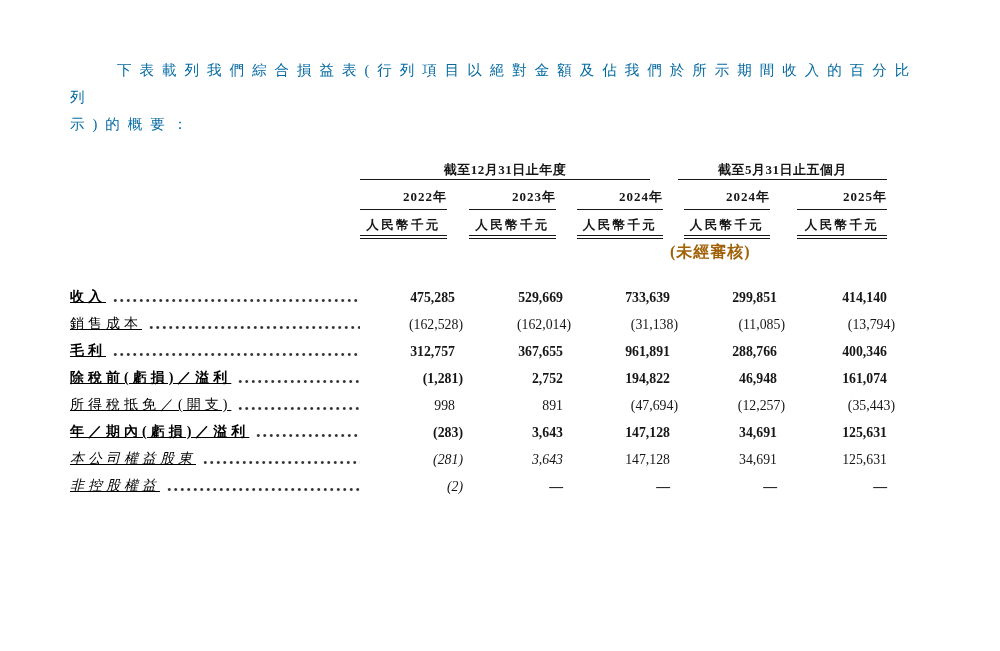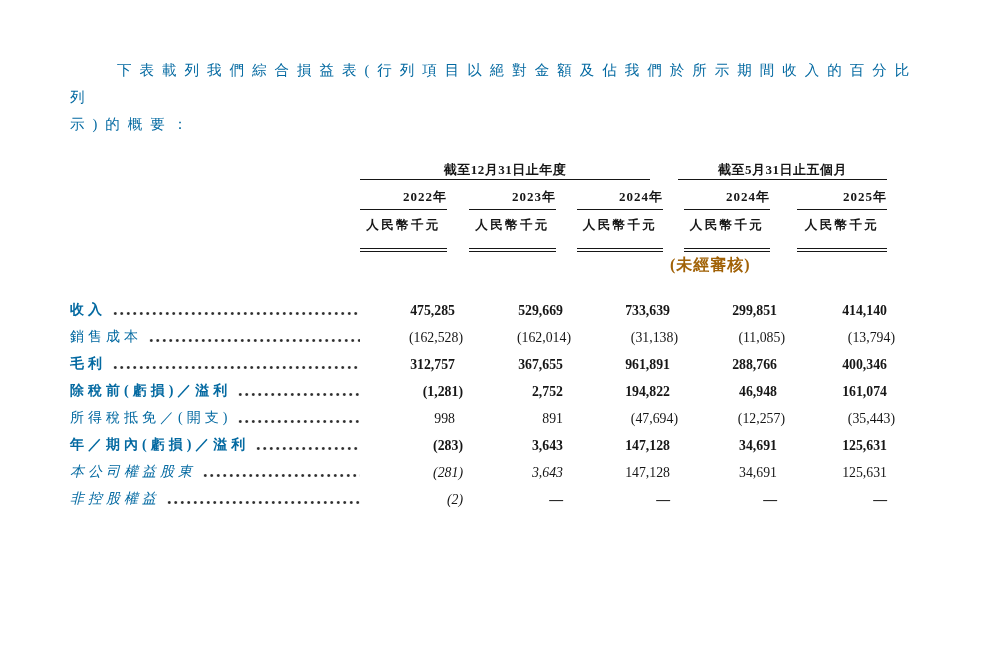--- a/index.html
+++ b/index.html
@@ -39,35 +39,35 @@
   .yr {
     font-weight: bold; font-size: 13px; letter-spacing: 1px;
     text-align: right; color: #161616;
     border-bottom: 1.5px solid #161616;
     padding: 8px 0 3px; margin: 0 7px 0 14px;
   }
   .unit {
     font-weight: bold; font-size: 12.5px; letter-spacing: 2.4px;
     text-align: center; color: #161616;
     border-bottom: 4px double #161616;
-    padding: 7px 0 14px; margin: 0 7px 0 14px;
+    padding: 7px 0 1px; margin: 0 7px 0 14px;
   }
   tr td:nth-child(2) .yr, tr td:nth-child(2) .unit { margin-left: 0; margin-right: 8px; }
   tr td:nth-child(6) .yr, tr td:nth-child(6) .unit { margin-left: 20px; margin-right: 0; }
 
   .unaud {
     font-weight: bold; font-size: 16px; letter-spacing: 1px;
     text-align: left; color: #a16207; padding-top: 6px; height: 24px;
   }
 
   
   tbody td { height: 27px; padding-bottom: 3px; }
   tbody tr:first-child td { height: 43px; }
 
-  td.lbl { font-size: 14px; letter-spacing: 4px; padding-right: 15px; color: #0369a1; }
+  td.lbl { font-size: 14px; letter-spacing: 4px; padding-right: 15px; color: #000000; text-decoration: underline; }
   td.lbl .row-l { display: flex; align-items: baseline; }
   .lbl-text { white-space: nowrap; }
   .dots {
     flex: 1; align-self: flex-end;
     height: 5px; margin: 0 0 3px 6px;
     background-image: radial-gradient(circle, #2e2e2e 1.15px, transparent 1.6px);
     background-size: 6.5px 5px;
     background-repeat: repeat-x;
     background-position: 0 50%;
   }

